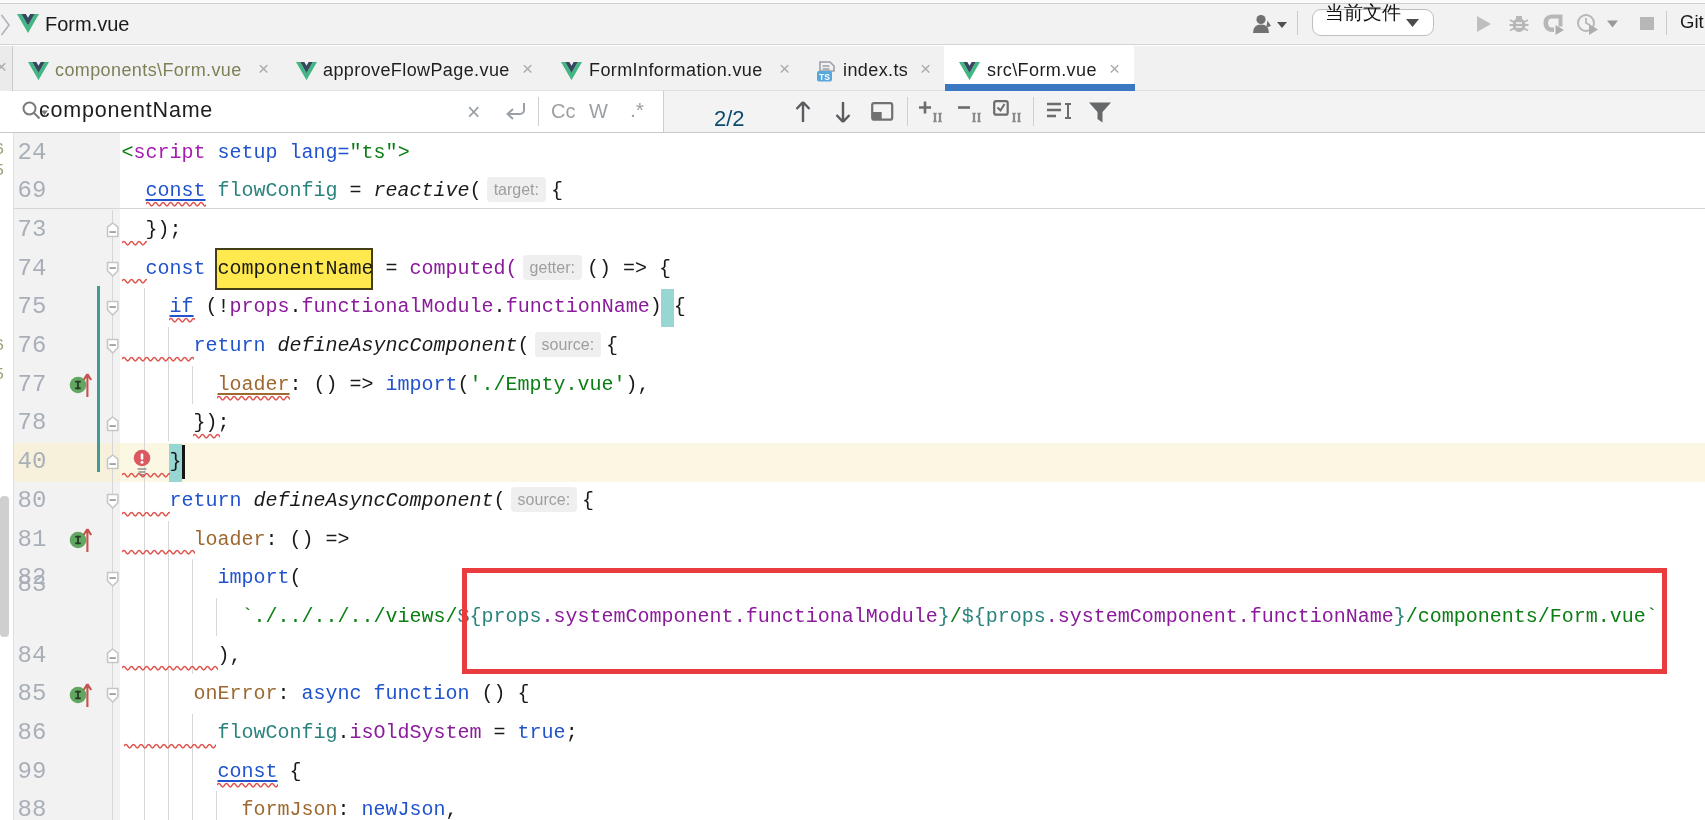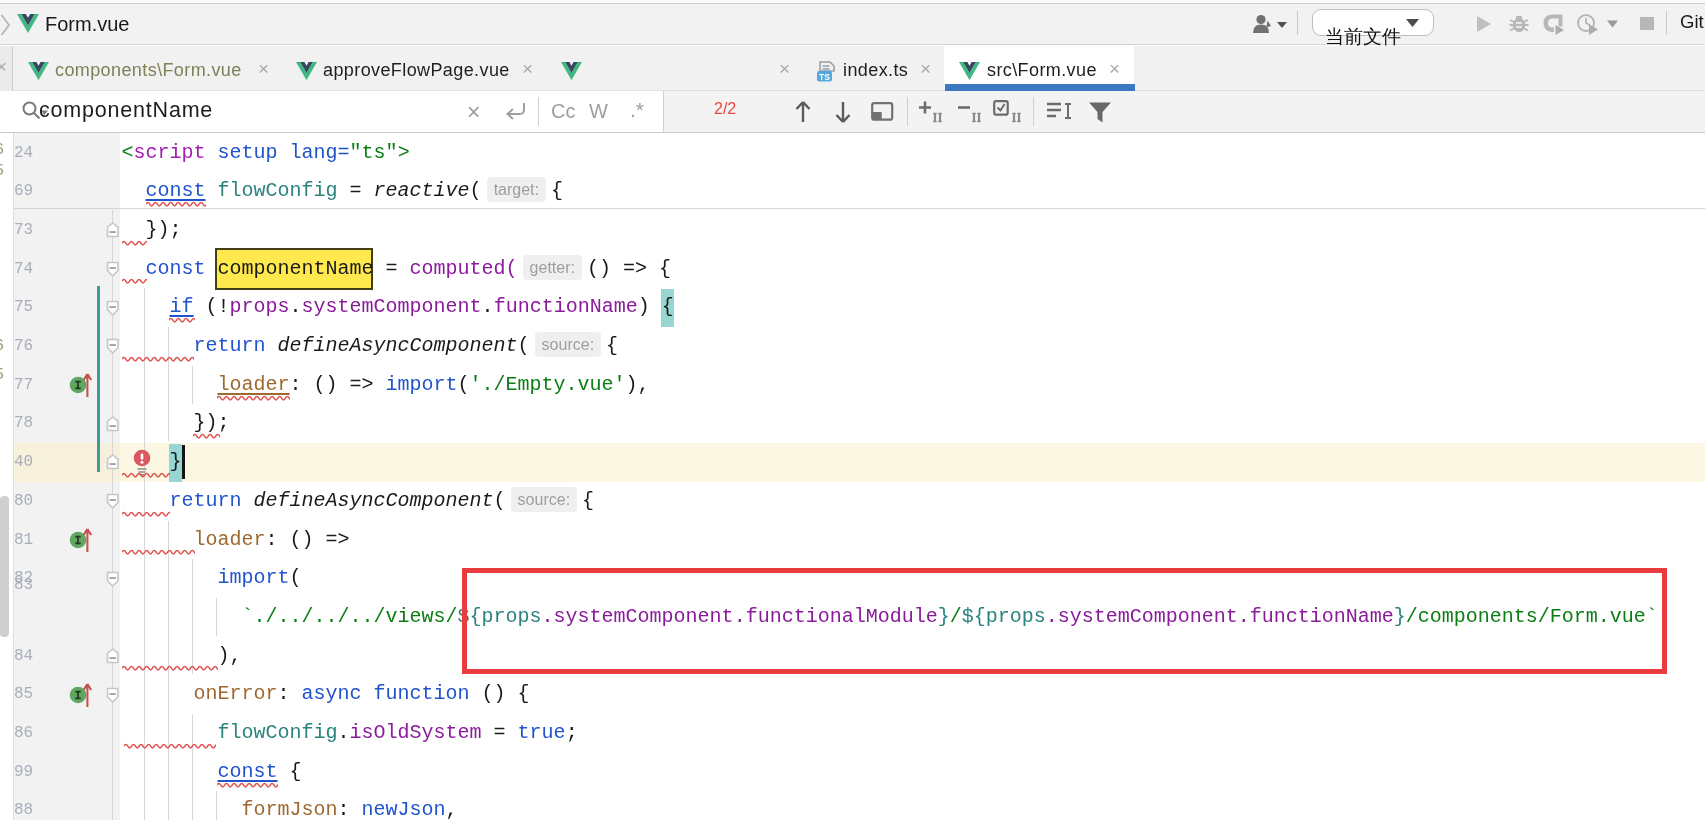--- a/index.html
+++ b/index.html
@@ -1,17 +1,17 @@
 <!DOCTYPE html>
 <html><head><meta charset="utf-8"><style>
 html,body{margin:0;padding:0}
 #app{position:relative;width:1705px;height:820px;background:#fff;overflow:hidden;font-family:"Liberation Sans",sans-serif}
 .abs{position:absolute}
 .code{position:absolute;left:121.5px;font-family:"Liberation Mono",monospace;font-size:20px;white-space:pre;color:#1a1a1a;height:38.7px;line-height:38.7px}
-.ln{position:absolute;left:14px;width:36px;text-align:left;font-family:"Liberation Mono",monospace;font-size:16px;color:#A9AFB9;height:38.7px;line-height:38.7px}
+.ln{position:absolute;left:14px;width:36px;text-align:center;font-family:"Liberation Mono",monospace;font-size:24px;color:#A9AFB9;height:38.7px;line-height:38.7px}
 .kw{color:#2153CC} .pur{color:#8A1B9B} .tl{color:#2B837E} .st{color:#0B7E14} .mg{color:#A51DB0}
 .it{font-style:italic;color:#1a1a1a} .pr{color:#9E6931}
 .inlay{display:inline-block;background:#EFEFEF;color:#9E9E9E;font-family:"Liberation Sans",sans-serif;font-size:16px;line-height:25px;height:25px;border-radius:4px;padding:0 7px;margin:0 5px;vertical-align:middle;position:relative;top:-1px}
 .u{text-decoration:underline;text-underline-offset:3px;text-decoration-thickness:1.5px}
 .tab{position:absolute;top:0;height:39px;line-height:39px;font-size:18px;letter-spacing:0.4px;color:#1e1e1e;white-space:nowrap}
 .x{color:#ABABAB;font-size:19px}
 .vdiv{position:absolute;width:1.5px;background:#CFCFCF}
 </style></head><body>
 <div id="app">
 <div class="abs" style="left:0;top:0;width:1705px;height:3.2px;background:#FBFBFB"></div>
@@ -26,21 +26,21 @@
     </svg>
 <div class="abs" style="left:45px;top:13px;font-size:20px;color:#1a1a1a">Form.vue</div>
 <svg class="abs" style="left:1250px;top:14px" width="40" height="22">
 <circle cx="11" cy="5.5" r="4.6" fill="#6F7173"></circle>
       <path d="M3 19 q0 -8.5 8 -8.5 q8 0 8 8.5 Z" fill="#6F7173"></path>
 <path d="M17.5 6.5 l3.5 5.5 -4.8 1.5 z" fill="#6F7173"></path>
 <path d="M27 8 h10 l-5 6 z" fill="#4E5052"></path>
     </svg>
 <div class="vdiv" style="left:1296.5px;top:11px;height:24px;background:#C9C9C9"></div>
 <div class="abs" style="left:1311.5px;top:9px;width:122px;height:27px;border:1.5px solid #BFBFBF;border-radius:9px;background:#fff;box-sizing:border-box"></div>
-<div class="abs" style="left:1325px;top:24px;font-size:19px;color:#111">当前文件</div>
+<div class="abs" style="left:1325px;top:0;font-size:19px;color:#111">当前文件</div>
 <svg class="abs" style="left:1405px;top:18px" width="16" height="10">
       <path d="M1 1 h13 l-6.5 8 z" fill="#4C4C4C"></path>
     </svg>
 <svg class="abs" style="left:1475px;top:15px" width="18" height="18">
       <path d="M2 1 L16 9 L2 17 Z" fill="#BDBFC1"></path>
     </svg>
 <svg class="abs" style="left:1508px;top:14px" width="22" height="20">
 <ellipse cx="11" cy="11" rx="6.3" ry="7.2" fill="#B5B7B9"></ellipse>
       <rect x="8" y="2" width="6" height="3" fill="#B5B7B9"></rect>
 <path d="M2 6 l4 2 M20 6 l-4 2 M1.5 11 h4 M20.5 11 h-4 M2 16.5 l4 -2 M20 16.5 l-4 -2" stroke="#B5B7B9" stroke-width="1.8"></path>
@@ -73,20 +73,21 @@
 <svg class="abs" style="left:296px;top:61.5px" width="21" height="18.2" viewBox="0 0 256 221">
       <path fill="#41B883" d="M0 0 H51.2 L128 132.5 204.8 0 H256 L128 220.8 Z"></path>
       <path fill="#35495E" d="M51.2 0 H102.4 L128 44.2 153.6 0 H204.8 L128 132.5 Z"></path>
     </svg>
 <div class="tab" style="left:323px;top:51px">approveFlowPage.vue</div>
 <div class="abs x" style="left:522px;top:58px">×</div>
 <svg class="abs" style="left:561px;top:61.5px" width="21" height="18.2" viewBox="0 0 256 221">
       <path fill="#41B883" d="M0 0 H51.2 L128 132.5 204.8 0 H256 L128 220.8 Z"></path>
       <path fill="#35495E" d="M51.2 0 H102.4 L128 44.2 153.6 0 H204.8 L128 132.5 Z"></path>
     </svg>
+<div class="tab" style="left:589px;top:51px">FormInformation.vue</div>
 <div class="abs x" style="left:779px;top:58px">×</div>
 <svg class="abs" style="left:816px;top:61px" width="22" height="21">
 <path d="M4 1 h10 l4 4 v5 h-14 z" fill="none" stroke="#9AA0A6" stroke-width="1.6"></path>
 <path d="M6.5 5 h7 M6.5 8 h7" stroke="#9AA0A6" stroke-width="1.4"></path>
 <rect x="1" y="10" width="15" height="10.5" rx="2" fill="#56A8DC"></rect>
 <text x="8.5" y="18.5" font-family="Liberation Sans" font-size="8.5" font-weight="bold" fill="#fff" text-anchor="middle">TS</text>
     </svg>
 <div class="tab" style="left:843px;top:51px">index.ts</div>
 <div class="abs x" style="left:920px;top:58px">×</div>
 <svg class="abs" style="left:959px;top:61.5px" width="21" height="18.2" viewBox="0 0 256 221">
@@ -104,21 +105,21 @@
     </svg>
 <div class="abs" style="left:39px;top:98px;font-size:21.5px;letter-spacing:0.8px;color:#1d1d1d">componentName</div>
 <div class="abs" style="left:467px;top:99px;font-size:23px;color:#9AA0A6">×</div>
 <svg class="abs" style="left:503px;top:101px" width="26" height="22">
       <path d="M21 2 v7 a4 4 0 0 1 -4 4 H6 M10 8 L4.5 13 L10 18" fill="none" stroke="#9AA0A6" stroke-width="2"></path>
     </svg>
 <div class="vdiv" style="left:537.5px;top:97px;height:29px"></div>
 <div class="abs" style="left:551px;top:100px;font-size:20px;color:#9DA0A3">Cc</div>
 <div class="abs" style="left:589px;top:100px;font-size:20px;color:#9DA0A3">W</div>
 <div class="abs" style="left:630px;top:98px;font-size:21px;color:#9DA0A3">.*</div>
-<div class="abs" style="left:714px;top:100px;font-size:16px;color:#ef4444">2/2</div>
+<div class="abs" style="left:714px;top:106px;font-size:22px;color:#0c4a6e">2/2</div>
 <svg class="abs" style="left:792px;top:100px" width="22" height="24">
       <path d="M11 22 V3 M11 2.2 L4.5 9 M11 2.2 L17.5 9" fill="none" stroke="#595B5E" stroke-width="2.4"></path>
     </svg>
 <svg class="abs" style="left:832px;top:100px" width="22" height="24">
       <path d="M11 2 V21 M11 21.8 L4.5 15 M11 21.8 L17.5 15" fill="none" stroke="#595B5E" stroke-width="2.4"></path>
     </svg>
 <svg class="abs" style="left:871px;top:102px" width="24" height="20">
       <rect x="1.2" y="1.2" width="20" height="16.5" rx="2" fill="none" stroke="#6F7173" stroke-width="2.2"></rect>
       <rect x="1.2" y="10" width="9.5" height="7.7" fill="#6F7173"></rect>
     </svg>
@@ -254,21 +255,21 @@
 <path d="M5.5 20 h9 M6.5 23 h7 M7.5 25.8 h5" stroke="#8E8E8E" stroke-width="1.7"></path>
     </svg>
 <div class="abs" style="left:215px;top:247.60000000000002px;width:158px;height:42.2px;background:#FFE94F;border:2.5px solid #433E15;box-sizing:border-box"></div>
 <div class="abs" style="left:660.5px;top:288.8px;width:13.5px;height:38.7px;background:#97D6D2"></div>
 <div class="abs" style="left:168.5px;top:443.6px;width:13.5px;height:38.7px;background:#97D6D2"></div>
 <div class="abs" style="left:462px;top:568px;width:1205px;height:106px;border:5px solid #EA3B3E;box-sizing:border-box;z-index:30"></div>
 <div class="code" style="top:133.5px"><span class="st">&lt;</span><span class="mg">script</span> <span class="kw">setup</span> <span class="kw">lang</span><span class="kw">=</span><span class="st">"ts"</span><span class="st">&gt;</span></div>
 <div class="code" style="top:172.2px">  <span class="kw u">const</span> <span class="tl">flowConfig</span> = <span class="it">reactive</span>(<span class="inlay">target:</span>{</div>
 <div class="code" style="top:210.9px">  });</div>
 <div class="code" style="top:249.60000000000002px">  <span class="kw">const</span> componentName = <span class="pur">computed</span><span class="pur">(</span><span class="inlay">getter:</span>() =&gt; {</div>
-<div class="code" style="top:288.3px">    <span class="kw u">if</span> (!<span class="pur">props</span>.<span class="pur">systemComponent</span>.<span class="pur">functionName</span>) {</div>
+<div class="code" style="top:288.3px">    <span class="kw u">if</span> (!<span class="pur">props</span>.<span class="pur">functionalModule</span>.<span class="pur">functionName</span>) {</div>
 <div class="code" style="top:327.0px">      <span class="kw">return</span> <span class="it">defineAsyncComponent</span>(<span class="inlay">source:</span>{</div>
 <div class="code" style="top:365.70000000000005px">        <span class="pr u">loader</span>: () =&gt; <span class="kw">import</span>(<span class="st">'./Empty.vue'</span>),</div>
 <div class="code" style="top:404.40000000000003px">      });</div>
 <div class="code" style="top:443.1px">    }</div>
 <div class="code" style="top:481.8px">    <span class="kw">return</span> <span class="it">defineAsyncComponent</span>(<span class="inlay">source:</span>{</div>
 <div class="code" style="top:559.2px">        <span class="kw">import</span>(</div>
 <div class="code" style="top:520.5px">      <span class="pr">loader</span>: () =&gt;</div>
 <div class="code" style="top:597.9000000000001px">          <span class="st">`./../../../views/</span><span class="tl">${props</span><span class="pur">.systemComponent.functionalModule</span><span class="tl">}</span><span class="st">/</span><span class="tl">${props</span><span class="pur">.systemComponent.functionName</span><span class="tl">}</span><span class="st">/components/Form.vue`</span></div>
 <div class="code" style="top:636.6px">        ),</div>
 <div class="code" style="top:675.3000000000001px">      <span class="pr">onError</span>: <span class="kw">async</span> <span class="kw">function</span> () {</div>

